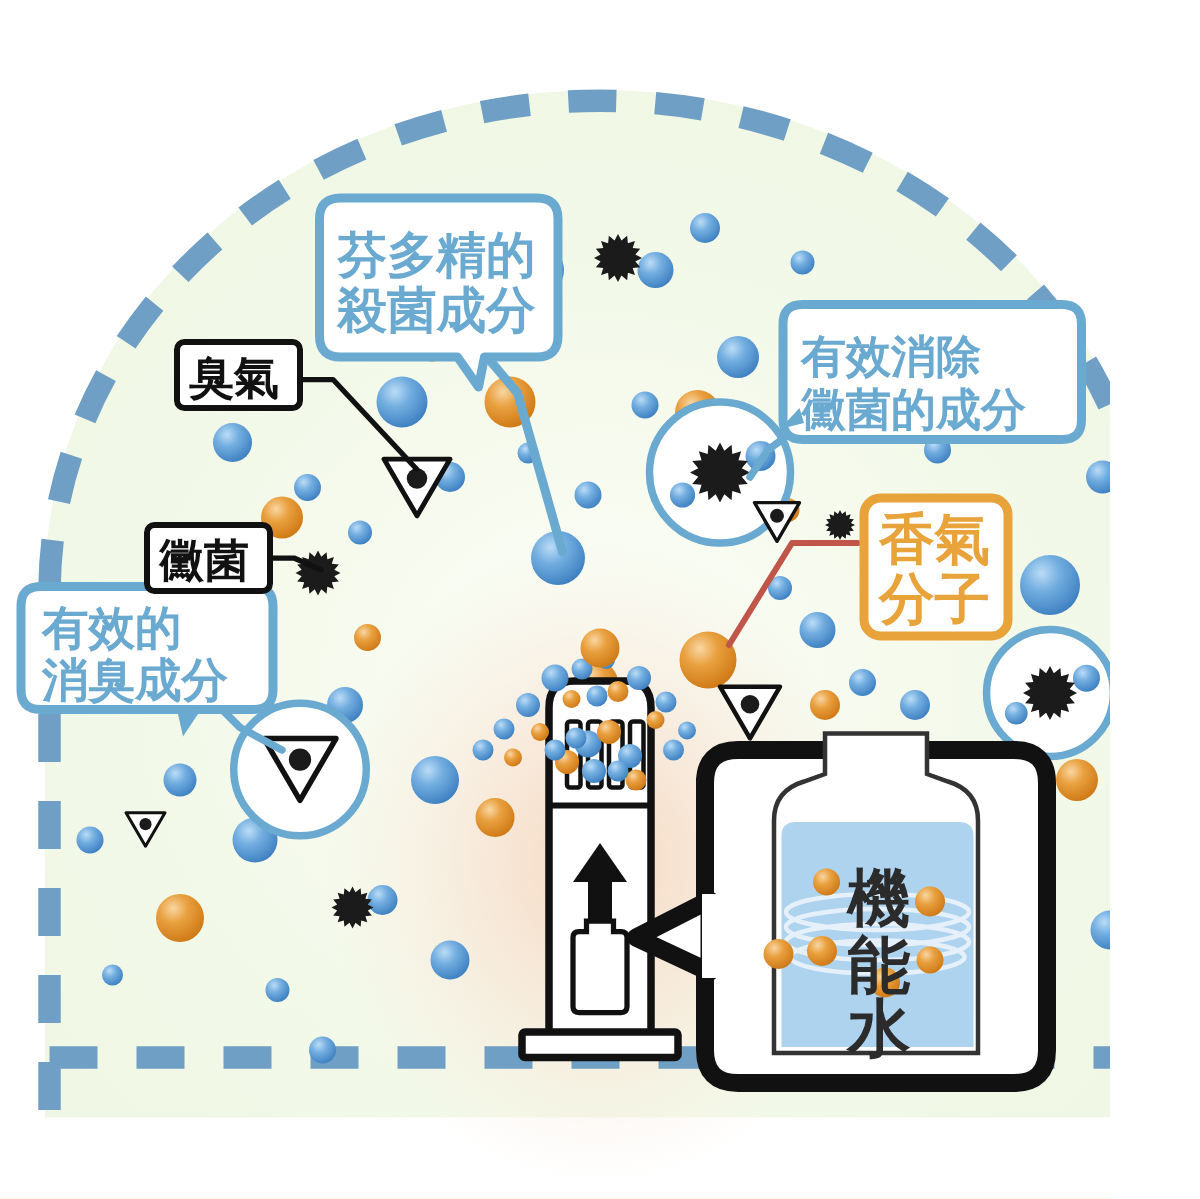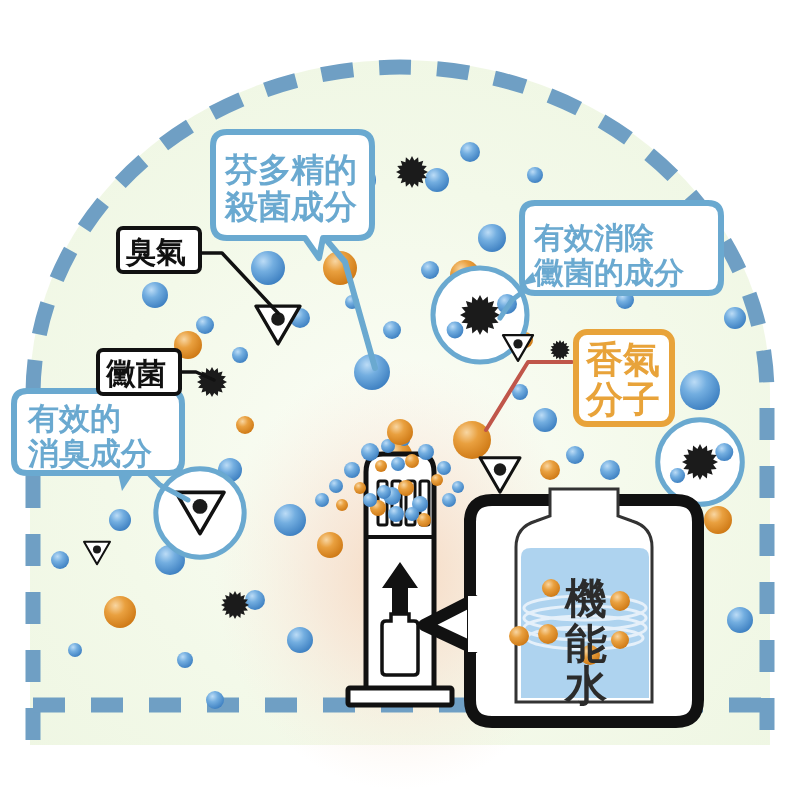--- a/index.html
+++ b/index.html
@@ -1,21 +1,21 @@
 <!DOCTYPE html>
 <html lang="zh-Hant"><head>
 <meta charset="utf-8">
 <title>Air Purifier Infographic</title>
 <style>
   html,body{margin:0;padding:0;background:#ffffff;}
   body{
     font-family:"DejaVu Sans","Liberation Sans",sans-serif;
     width:800px;height:799px;overflow:hidden;position:relative;
   }
-  #stage{position:relative;width:800px;height:799px;overflow:hidden;background:#fde047;}
+  #stage{position:relative;width:740px;height:799px;overflow:hidden;background:#fde047;}
   #scene{position:absolute;inset:0;}
   svg{display:block;}
   .lbl-text{
     font-family:"DejaVu Sans","Liberation Sans",sans-serif;
     font-weight:bold;
     white-space:pre;
     pointer-events:none;
   }
   .blue-box-text{fill:#6aa9d0;}
   .orange-box-text{fill:#e8a33a;}

